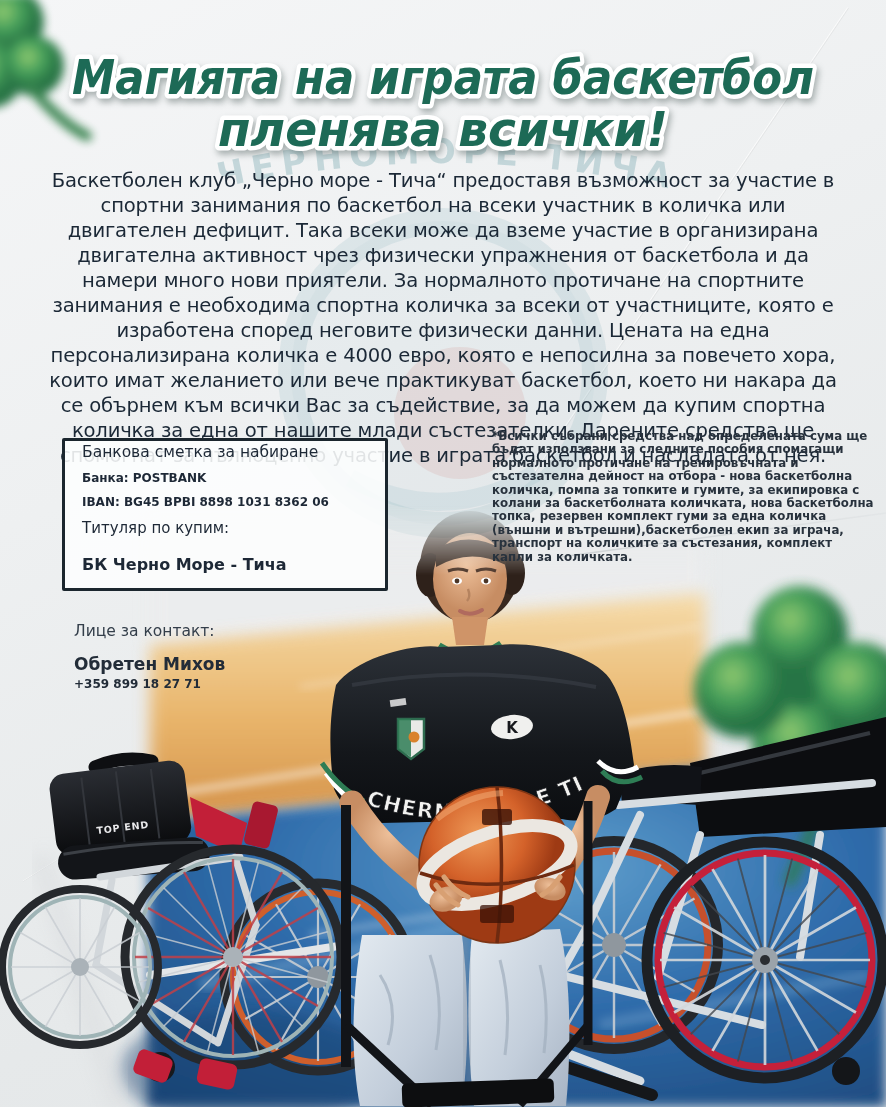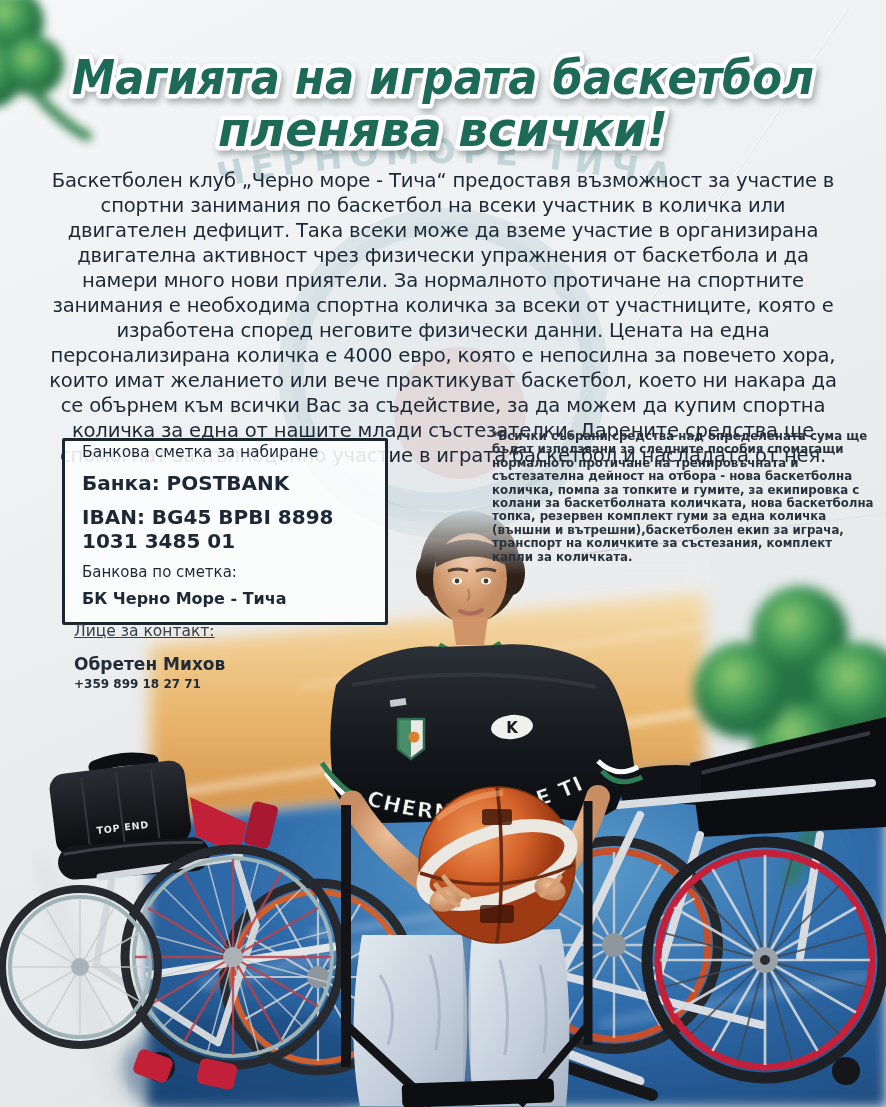--- a/index.html
+++ b/index.html
@@ -22,29 +22,29 @@
     position:absolute;left:44px;top:168px;width:798px;z-index:4;
     font-size:19.6px;line-height:25px;text-align:center;color:#1b2836;
     letter-spacing:-0.2px;
   }
   .bank-box{
     position:absolute;left:62px;top:438px;width:286px;z-index:5;
     background:rgba(253,254,254,.88);border:3px solid #1b262e;border-radius:2px;
     padding:2px 17px 14px 17px;color:#1d2836;
   }
   .bank-box .bb-head{font-size:15.5px;line-height:18px;}
-  .bank-box .bb-line{font-size:20px;font-weight:bold;margin-top:10px;}
+  .bank-box .bb-line{font-size:12px;font-weight:bold;margin-top:10px;}
   .bank-box .bb-holder-label{font-size:15px;margin-top:10px;}
-  .bank-box .bb-holder{font-size:16px;font-weight:bold;margin-top:8px;}
+  .bank-box .bb-holder{font-size:16px;font-weight:bold;margin-top:18px;}
   .fine-print{
     position:absolute;left:492px;top:430px;width:384px;z-index:5;
     font-size:11.8px;line-height:13.4px;color:#28323d;font-weight:bold;
   }
   .contact{position:absolute;left:74px;top:622px;z-index:5;color:#27313d;}
-  .contact .c-label{font-size:15.5px;color:#333e4a;text-decoration:underline;}
+  .contact .c-label{font-size:15.5px;color:#333e4a;}
   .contact .c-name{font-size:17px;font-weight:bold;margin-top:14px;color:#222c38;}
   .contact .c-phone{font-size:12px;font-weight:bold;margin-top:3px;color:#222c38;}
   .photo-svg{
     position:absolute;left:0;top:505px;z-index:3;
     -webkit-mask-image:linear-gradient(180deg,rgba(0,0,0,0) 0px,#000 70px);
             mask-image:linear-gradient(180deg,rgba(0,0,0,0) 0px,#000 70px);
   }
   .clover-tl{position:absolute;left:-18px;top:-6px;z-index:2;filter:blur(5px);opacity:.95;}
   .jersey-text{font-weight:bold;font-size:21px;fill:#f2f2f0;stroke:#14161a;stroke-width:.7px;letter-spacing:1.5px;}
   .topend-text{font-weight:bold;font-size:9.5px;fill:#e8e8ea;letter-spacing:.8px;}
@@ -85,22 +85,22 @@
   <svg class="title-svg" width="886" height="130" viewBox="0 0 886 130">
     <text x="443" y="64" text-anchor="middle" font-size="48" textLength="742" lengthAdjust="spacingAndGlyphs">Магията на играта баскетбол</text>
     <text x="443" y="116" text-anchor="middle" font-size="48" textLength="450" lengthAdjust="spacingAndGlyphs">пленява всички!</text>
   </svg>
 
   <div class="body-par">Баскетболен клуб „Черно море - Тича“ предоставя възможност за участие в спортни занимания по баскетбол на всеки участник в количка или двигателен дефицит. Така всеки може да вземе участие в организирана двигателна активност чрез физически упражнения от баскетбола и да намери много нови приятели. За нормалното протичане на спортните занимания е необходима спортна количка за всеки от участниците, която е изработена според неговите физически данни. Цената на една персонализирана количка е 4000 евро, която е непосилна за повечето хора, които имат желанието или вече практикуват баскетбол, което ни накара да се обърнем към всички Вас за съдействие, за да можем да купим спортна количка за една от нашите млади състезателки. Дарените средства ще спомогнат за пълноценно участие в играта баскетбол и насладата от нея.</div>
 
   <div class="bank-box">
     <div class="bb-head">Банкова сметка за набиране</div>
     <div class="bb-line">Банка: POSTBANK</div>
-    <div class="bb-line">IBAN: BG45 BPBI 8898 1031 3485 01</div>
-    <div class="bb-holder-label">Банкова по сметка:</div>
+    <div class="bb-line">IBAN: BG45 BPBI 8898 1031 8362 06</div>
+    <div class="bb-holder-label">Титуляр по купим:</div>
     <div class="bb-holder">БК Черно Море - Тича</div>
   </div>
 
   <div class="fine-print">*Всички събрани средства над определената сума ще бъдат използвани за следните пособия спомагащи нормалното протичане на тренировъчната и състезателна дейност на отбора -  нова баскетболна количка, помпа за топките и гумите, за екипировка с колани за баскетболната количката, нова баскетболна топка, резервен комплект гуми за една количка (външни и вътрешни),баскетболен екип за играча, транспорт на количките за състезания, комплект капли за количката.</div>
 
   <div class="contact">
     <div class="c-label">Лице за контакт:</div>
     <div class="c-name">Обретен Михов</div>
     <div class="c-phone">+359 899 18 27 71</div>
   </div>

